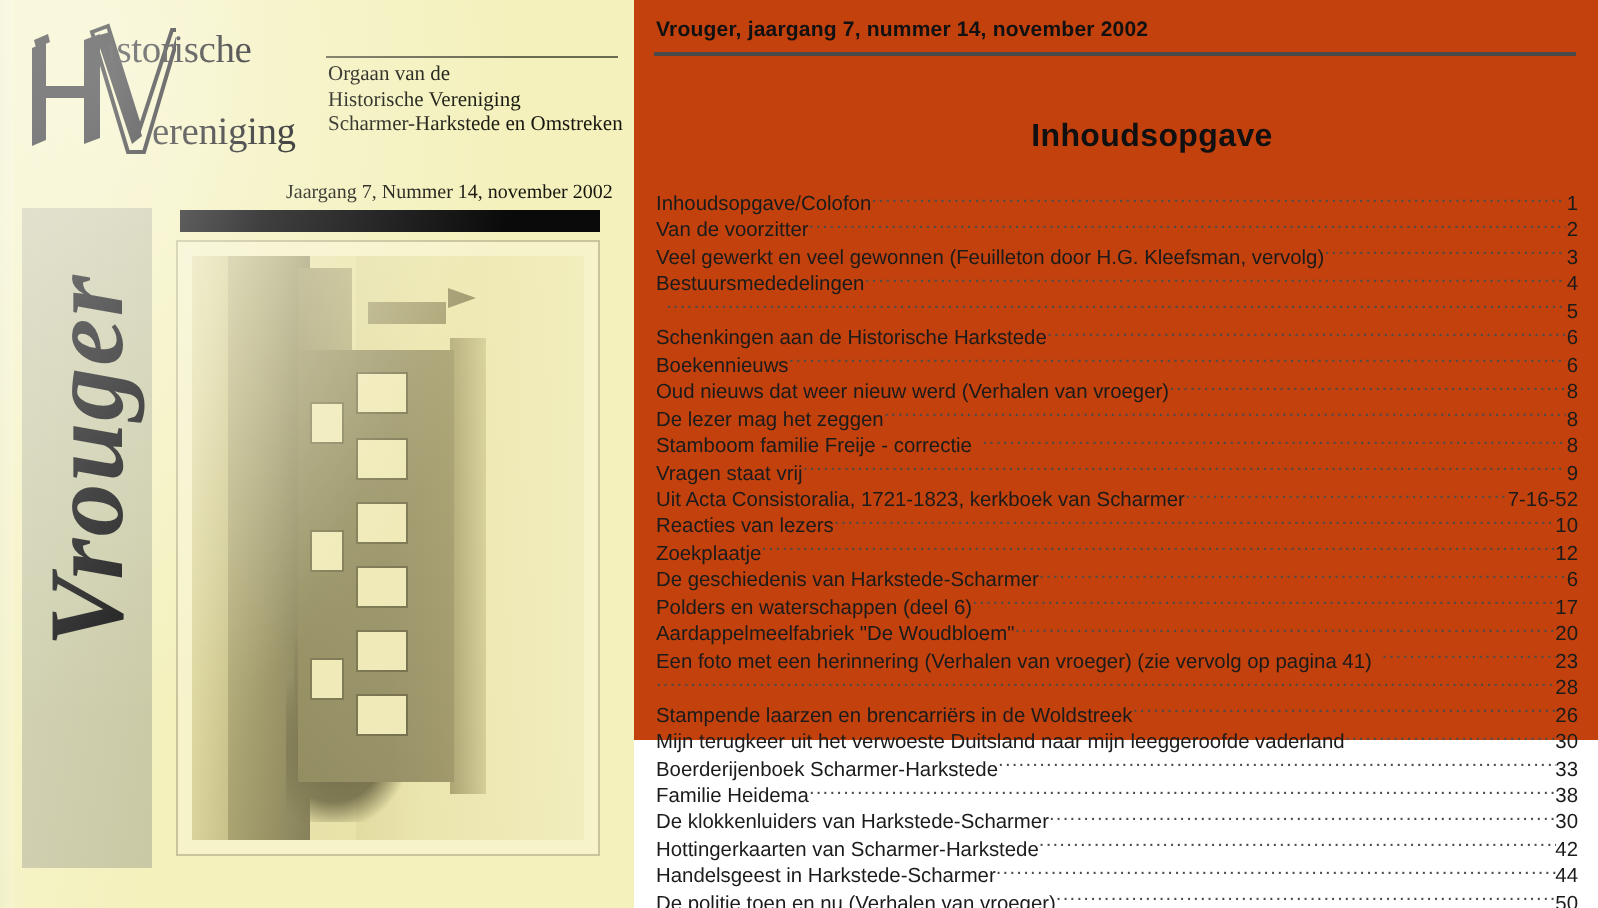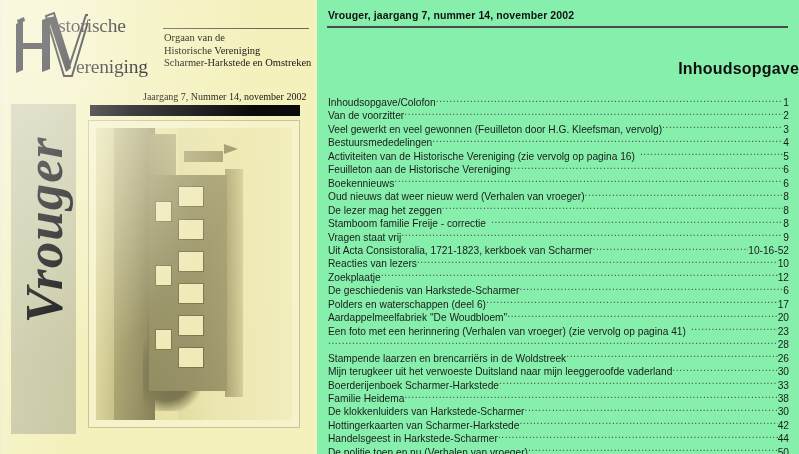--- a/index.html
+++ b/index.html
@@ -221,43 +221,43 @@
     content:"";
     position:absolute; inset:0;
     background: linear-gradient(115deg, rgba(246,243,200,0.72) 0%, rgba(243,238,182,0.34) 42%, rgba(236,229,165,0.10) 100%);
     pointer-events:none;
   }
 
   
   #toc-page {
     position: absolute;
     left: 317px; top: 0;
-    width: 482px; height: 454px;
-    background: #86efac;
+    width: 482px; height: 370px;
+    background: #c2410c;
   }
   #toc-header {
     position: absolute;
     left: 11px; top: 9px;
     font-size: 10.5px;
     font-weight: bold;
     color: #111111;
     letter-spacing: 0.1px;
     white-space: nowrap;
   }
   #toc-header-rule {
     position: absolute;
     left: 10px; top: 26px;
     width: 461px; height: 1.5px;
     background: #4a4a4a;
   }
   #toc-title {
     position: absolute;
     left: 0; top: 60px;
     width: 482px;
-    text-align: right;
+    text-align: center;
     font-size: 16px;
     font-weight: bold;
     color: #101010;
     letter-spacing: 0.2px;
     padding-left: 36px;
   }
 
   #toc-list {
     position: absolute;
     left: 11px; top: 96px;
@@ -376,26 +376,25 @@
           <span class="toc-label">Veel gewerkt en veel gewonnen (Feuilleton door H.G. Kleefsman, vervolg)</span>
           <span class="toc-dots"></span>
           <span class="toc-page-num">3</span>
         </div>
         <div class="toc-row">
           <span class="toc-label">Bestuursmededelingen</span>
           <span class="toc-dots"></span>
           <span class="toc-page-num">4</span>
         </div>
         <div class="toc-row gap">
-          <span class="toc-label">Activiteiten van de Historische Vereniging (zie vervolg op pagina 16)</span>
           <span class="toc-dots"></span>
           <span class="toc-page-num">5</span>
         </div>
         <div class="toc-row">
-          <span class="toc-label">Feuilleton aan de Historische Vereniging</span>
+          <span class="toc-label">Schenkingen aan de Historische Harkstede</span>
           <span class="toc-dots"></span>
           <span class="toc-page-num">6</span>
         </div>
         <div class="toc-row">
           <span class="toc-label">Boekennieuws</span>
           <span class="toc-dots"></span>
           <span class="toc-page-num">6</span>
         </div>
         <div class="toc-row">
           <span class="toc-label">Oud nieuws dat weer nieuw werd (Verhalen van vroeger)</span>
@@ -413,21 +412,21 @@
           <span class="toc-page-num">8</span>
         </div>
         <div class="toc-row">
           <span class="toc-label">Vragen staat vrij</span>
           <span class="toc-dots"></span>
           <span class="toc-page-num">9</span>
         </div>
         <div class="toc-row">
           <span class="toc-label">Uit Acta Consistoralia, 1721-1823, kerkboek van Scharmer</span>
           <span class="toc-dots"></span>
-          <span class="toc-page-num">10-16-52</span>
+          <span class="toc-page-num">7-16-52</span>
         </div>
         <div class="toc-row">
           <span class="toc-label">Reacties van lezers</span>
           <span class="toc-dots"></span>
           <span class="toc-page-num">10</span>
         </div>
         <div class="toc-row">
           <span class="toc-label">Zoekplaatje</span>
           <span class="toc-dots"></span>
           <span class="toc-page-num">12</span>

